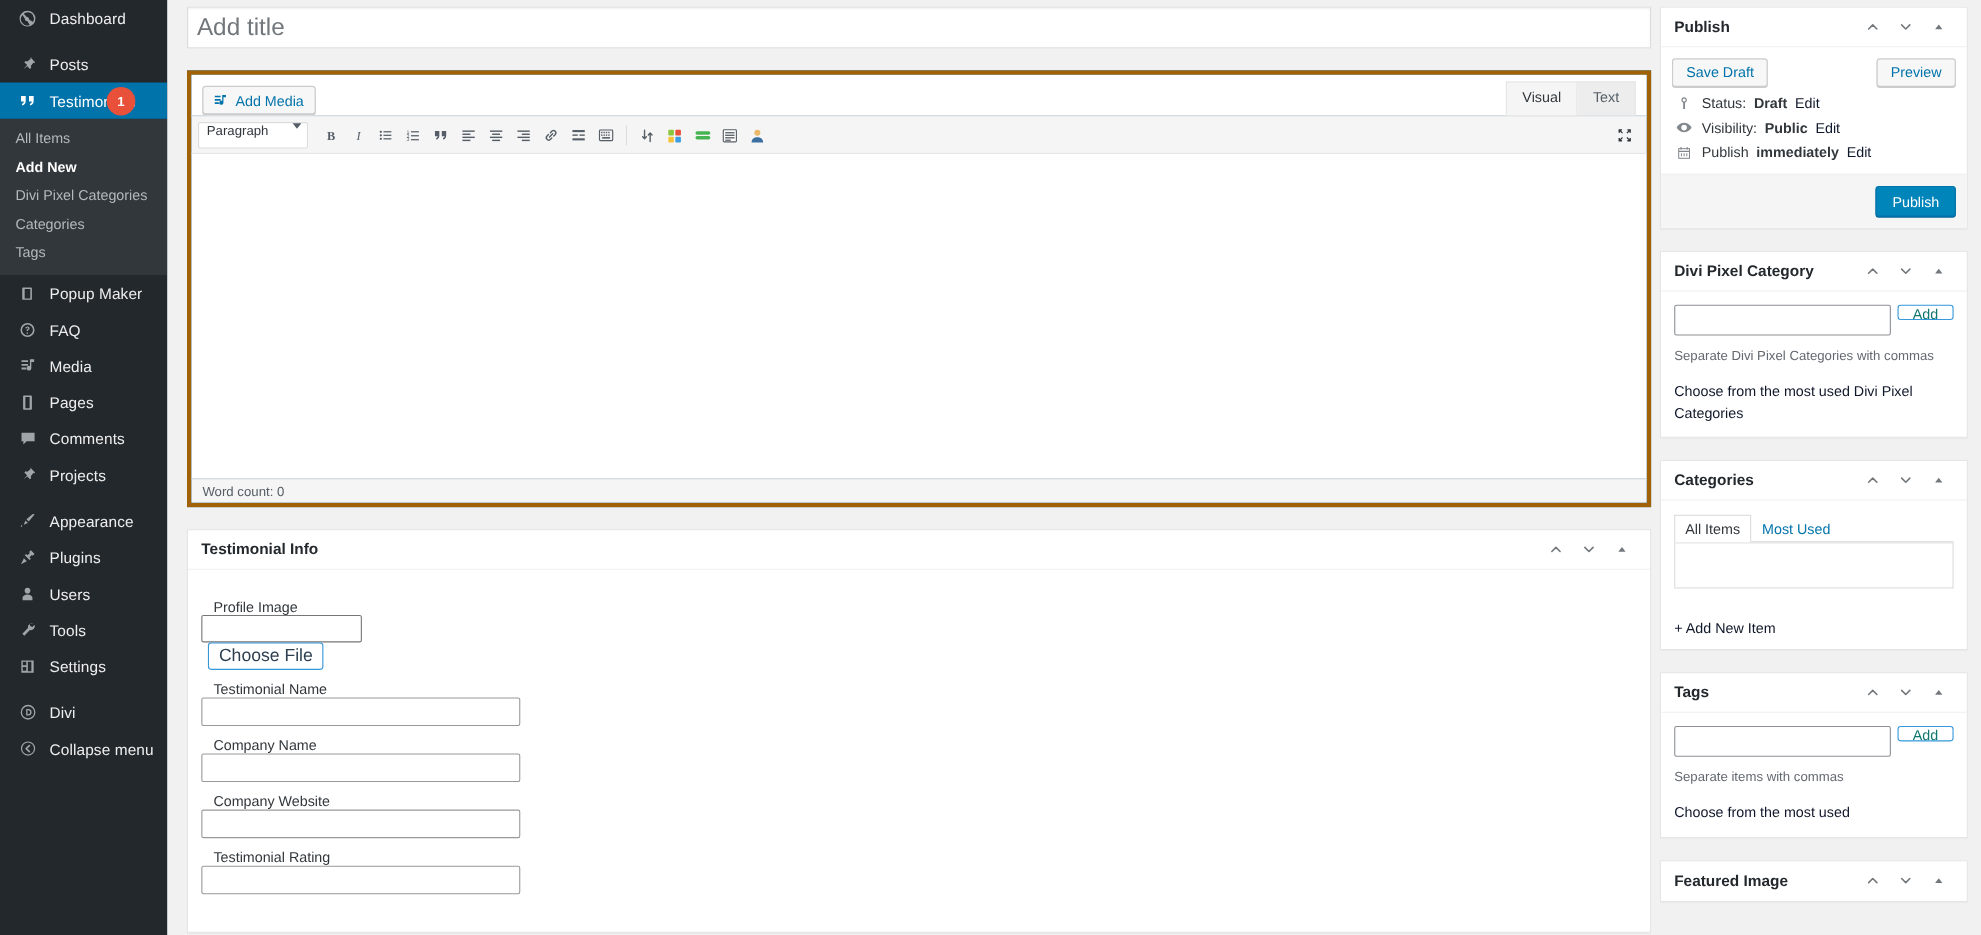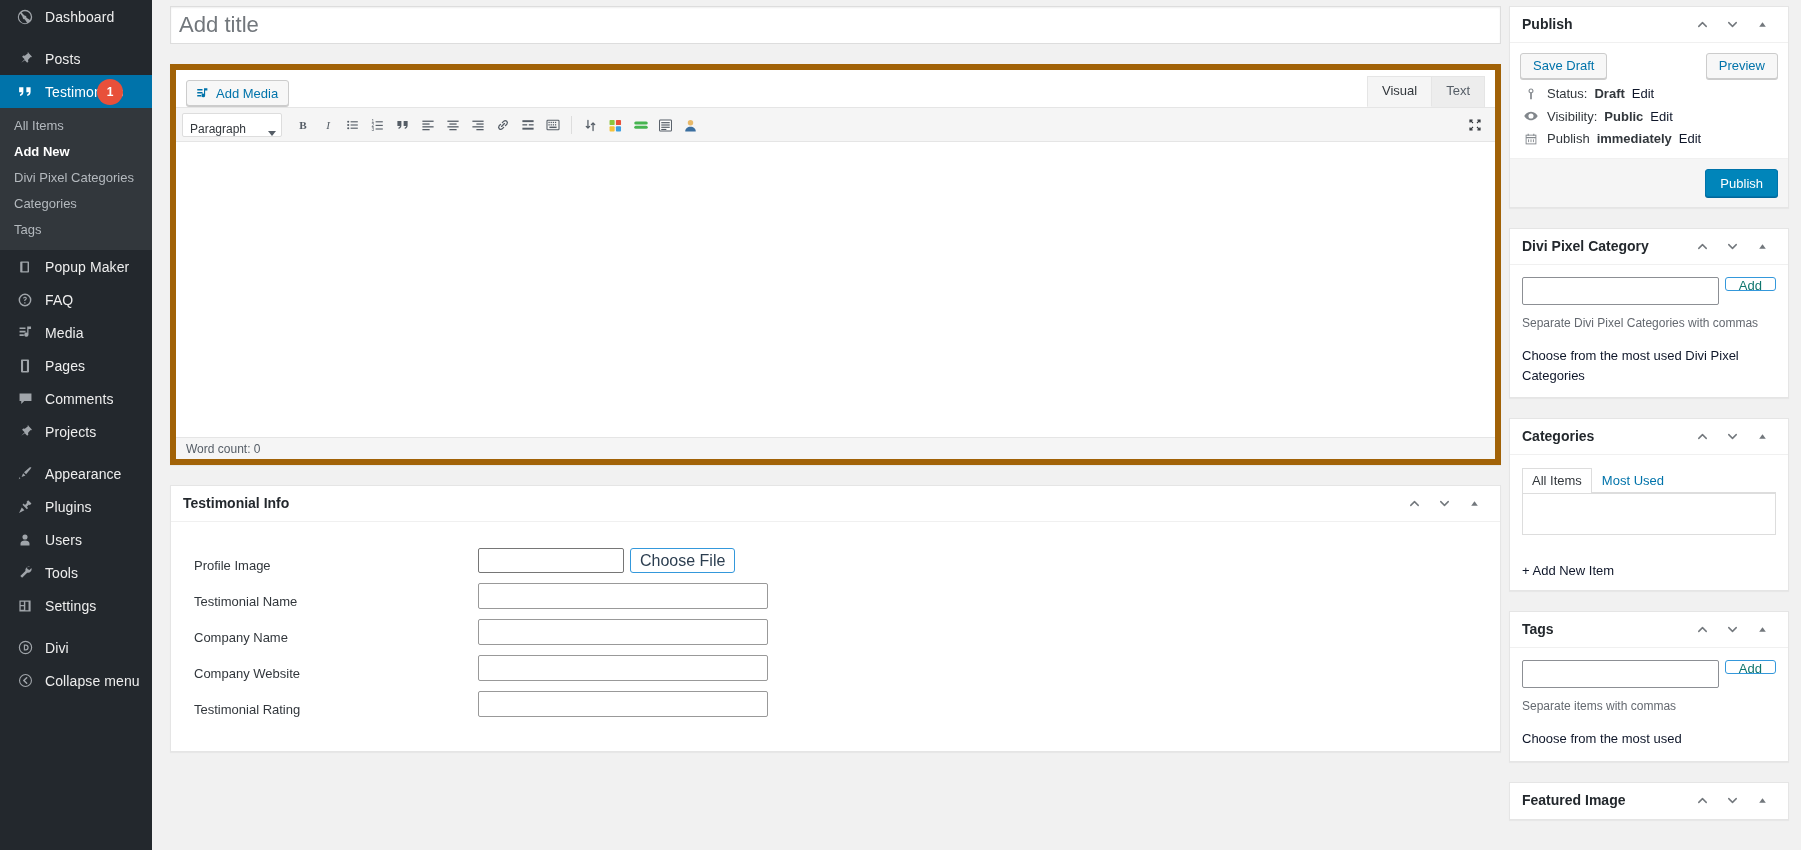--- a/index.html
+++ b/index.html
@@ -104,21 +104,21 @@
     color: #32373c;
     font-family: "Liberation Sans", sans-serif;
     border-radius: 0;
   }
   #titlediv input::placeholder { color: #72777c; opacity: 1; }
 
   
   #postdivrich {
     margin-top: 20px;
     background: #0369a1;
-    border: 6px solid #a16207;
+    border: 4px solid #a16207;
     box-shadow: 0 1px 1px rgba(0,0,0,.04);
     position: relative;
   }
   .wp-editor-tools {
     padding: 10px 10px 0 10px;
     position: relative;
     height: 37px;
     background: #fff;
   }
   .insert-media-button {
@@ -167,21 +167,21 @@
   }
   .mce-btn {
     width: 25px; height: 22px;
     display: inline-flex; align-items: center; justify-content: center;
     cursor: pointer;
     color: #555d66;
     border-radius: 2px;
     flex-shrink: 0;
   }
   .mce-listbox {
-    display: inline-flex; align-items: flex-end; justify-content: space-between;
+    display: inline-flex; align-items: flex-start; justify-content: space-between;
     width: 100px; height: 24px;
     background: #fff;
     border: 1px solid #ddd;
     border-radius: 2px;
     padding: 0 5px 0 7px;
     font-size: 12px;
     color: #32373c;
     margin-right: 8px;
     cursor: pointer;
   }
@@ -243,22 +243,23 @@
     display: flex; align-items: center; justify-content: center;
     cursor: pointer;
     color: #72777c;
   }
   .inside { padding: 12px; }
 
   
   #testimonial-info .inside { padding: 26px 12px 34px 12px; }
   .ti-row {
     display: flex;
-    align-items: flex-end;
+    align-items: flex-start;
     margin-bottom: 10px;
+    flex-direction: column;
   }
   .ti-label { width: 295px; font-size: 13px; color: #32373c; padding-left: 11px; }
   .ti-input {
     width: 290px; height: 26px;
     border: 1px solid #999;
     background: #fff;
     border-radius: 2px;
     outline: none;
     font-family: "Liberation Sans", sans-serif;
     font-size: 13px;

